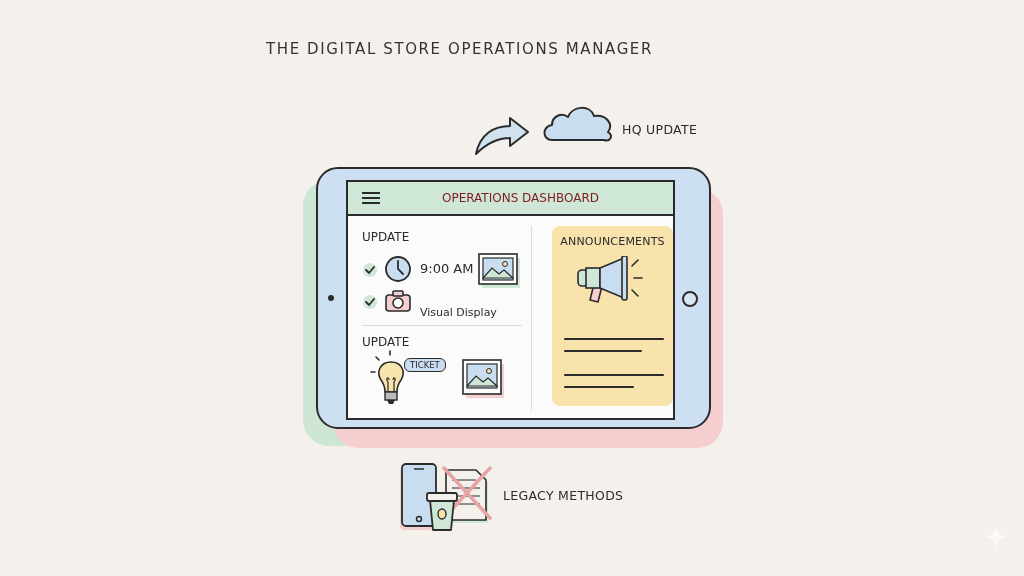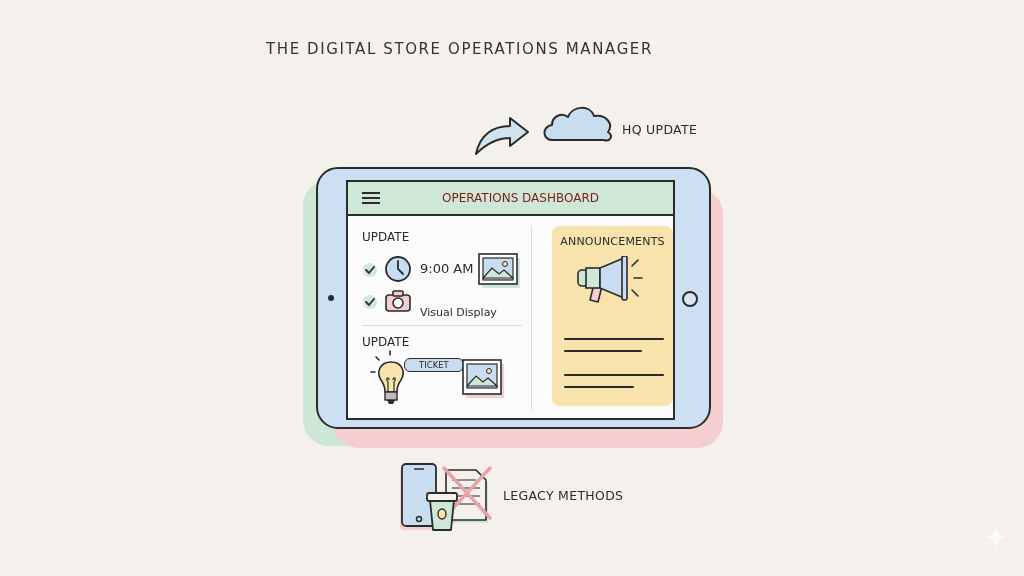--- a/index.html
+++ b/index.html
@@ -96,21 +96,21 @@
   <div class="divider-v"></div>
 
   <div class="abs sec-label" style="left:14px;top:153px;">UPDATE</div>
   <svg class="abs" style="left:22px;top:168px;" width="46" height="58" viewBox="0 0 46 58">
     <path d="M5 22 L1 22 M9 10 L6 7 M20 5 L20 1" stroke="#2b2b2b" stroke-width="1.6" stroke-linecap="round"></path>
     <path d="M21 12 C 10 12, 6 22, 11 30 C 14 34, 15 37, 15 42 L 27 42 C 27 37, 28 34, 31 30 C 36 22, 32 12, 21 12 Z" fill="#f8e3ad" stroke="#2b2b2b" stroke-width="1.6"></path>
     <path d="M18 42 L18 32 C 15 28, 19 26, 19 30 M24 42 L24 32 C 27 28, 23 26, 23 30" stroke="#2b2b2b" stroke-width="1.2" fill="none"></path>
     <rect x="15" y="42" width="12" height="8" fill="#bbb" stroke="#2b2b2b" stroke-width="1.4"></rect>
     <path d="M17 50 L25 50 L23 54 L19 54 Z" fill="#2b2b2b"></path>
   </svg>
-  <div class="abs" style="left:56px;top:176px;background:#c9ddf0;border:1.6px solid #2b2b2b;border-radius:6px;padding:1px 14px;font-size:8.5px;">TICKET</div>
+  <div class="abs" style="left:56px;top:176px;background:#c9ddf0;border:1.6px solid #2b2b2b;border-radius:6px;padding:1px 5px;font-size:8.5px;">TICKET</div>
   <svg class="abs" style="left:114px;top:176px;" width="44" height="42" viewBox="0 0 44 42">
     <rect x="4" y="6" width="38" height="34" fill="#f5cfcf"></rect>
     <rect x="1" y="2" width="38" height="34" fill="#fff" stroke="#2b2b2b" stroke-width="1.6"></rect>
     <rect x="5" y="6" width="30" height="24" fill="#c9ddf0" stroke="#2b2b2b" stroke-width="1.2"></rect>
     <path d="M5 28 L14 18 L21 24 L26 20 L35 28 Z" fill="#cfe7d6" stroke="#2b2b2b" stroke-width="1.2"></path>
     <circle cx="27" cy="13" r="2.5" fill="#f8e3ad" stroke="#2b2b2b" stroke-width="1"></circle>
   </svg>
 
   <div class="announce">
     <div class="announce-label">ANNOUNCEMENTS</div>

